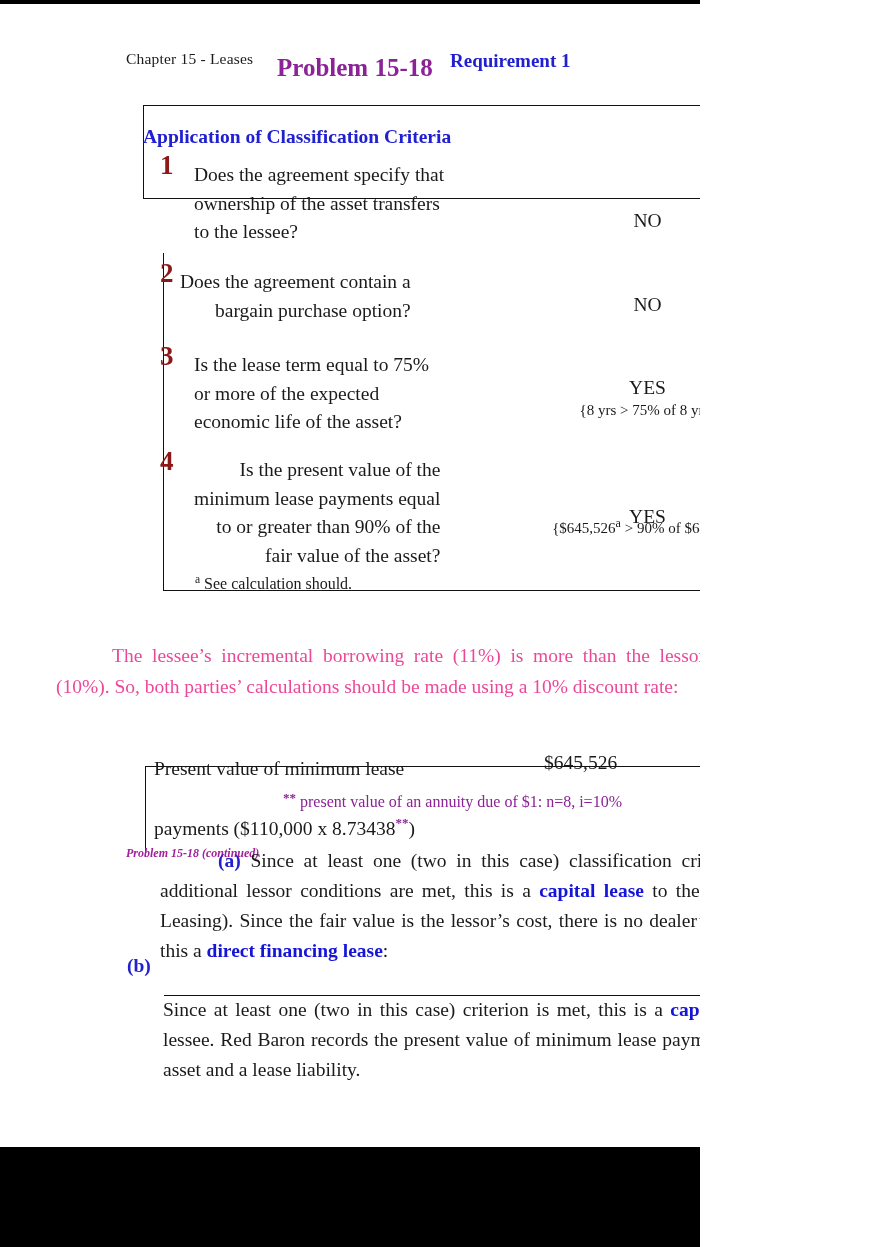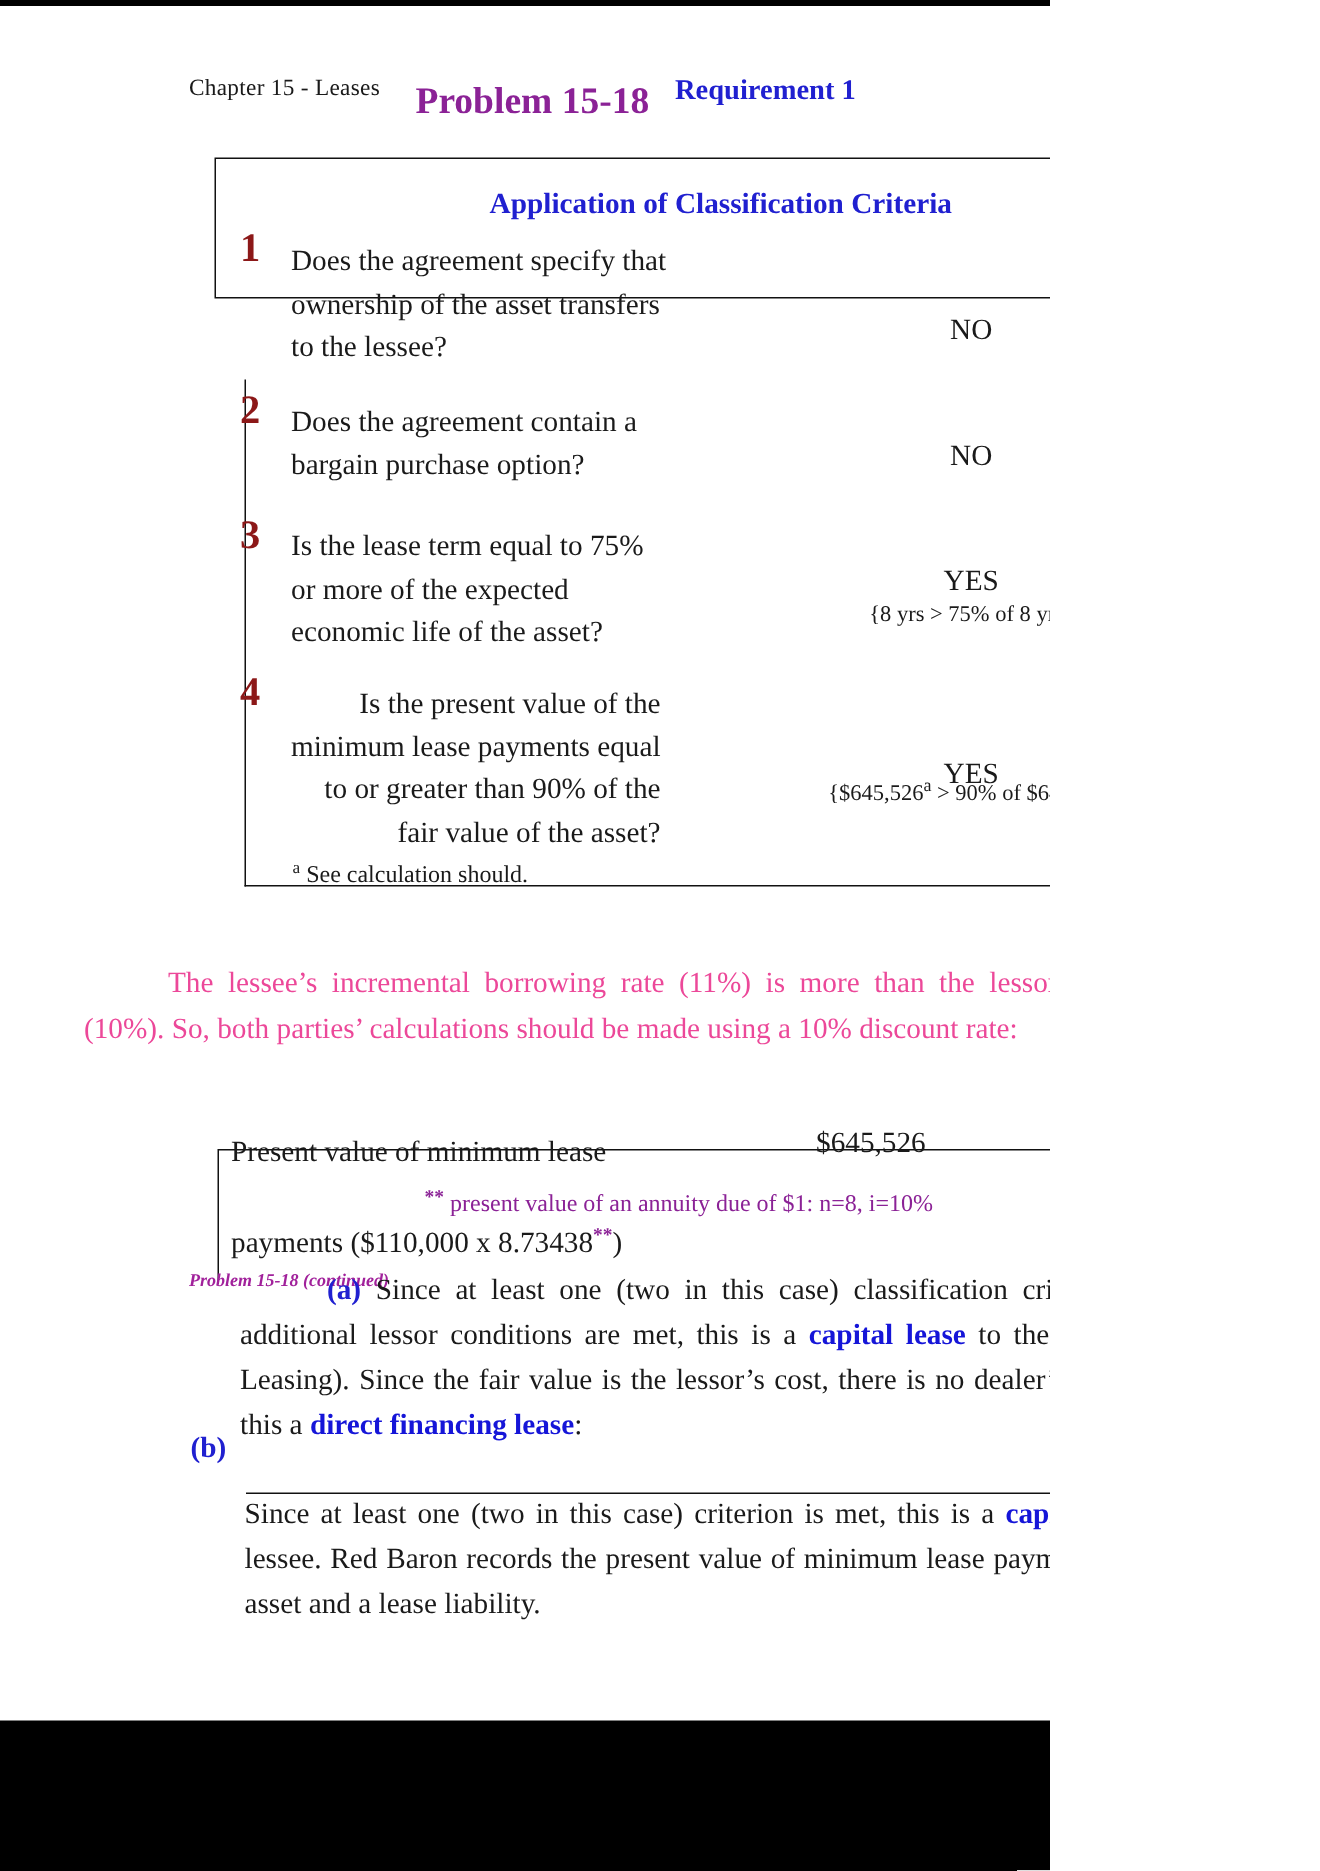--- a/index.html
+++ b/index.html
@@ -104,21 +104,21 @@
     position: absolute;
     font-size: 15px;
     color: #1a1a1a;
     text-align: center;
     white-space: nowrap;
   }
   .box-heading {
     position: absolute;
     left: 143px; top: 126px;
     width: 675px;
-    text-align: center;
+    text-align: left;
     font-size: 19.5px;
     font-weight: bold;
     color: #2020D0;
   }
   .footnote-a {
     position: absolute;
     left: 195px; top: 573px;
     font-size: 16px;
     color: #1a1a1a;
     white-space: nowrap;
@@ -226,21 +226,21 @@
 
   <div class="box-heading">Application of Classification Criteria</div>
 
   <div class="crit-num" style="left:160px; top:150px;">1</div>
   <div class="crit-q" style="left:194px; top:161px;">Does the agreement specify that
 ownership of the asset transfers
 to the lessee?</div>
   <div class="crit-ans" style="left:570px; top:210px; width:155px;">NO</div>
 
   <div class="crit-num" style="left:160px; top:258px;">2</div>
-  <div class="crit-q" style="left:194px; top:268px;">Does the agreement contain a
+  <div class="crit-q" style="left:180px; top:268px;text-align:right;">Does the agreement contain a
 bargain purchase option?</div>
   <div class="crit-ans" style="left:570px; top:294px; width:155px;">NO</div>
 
   <div class="crit-num" style="left:160px; top:341px;">3</div>
   <div class="crit-q" style="left:194px; top:351px;">Is the lease term equal to 75%
 or more of the expected
 economic life of the asset?</div>
   <div class="crit-ans" style="left:570px; top:377px; width:155px;">YES</div>
   <div class="crit-note" style="left:528px; top:402px; width:240px;">{8 yrs &gt; 75% of 8 yrs}</div>
 

